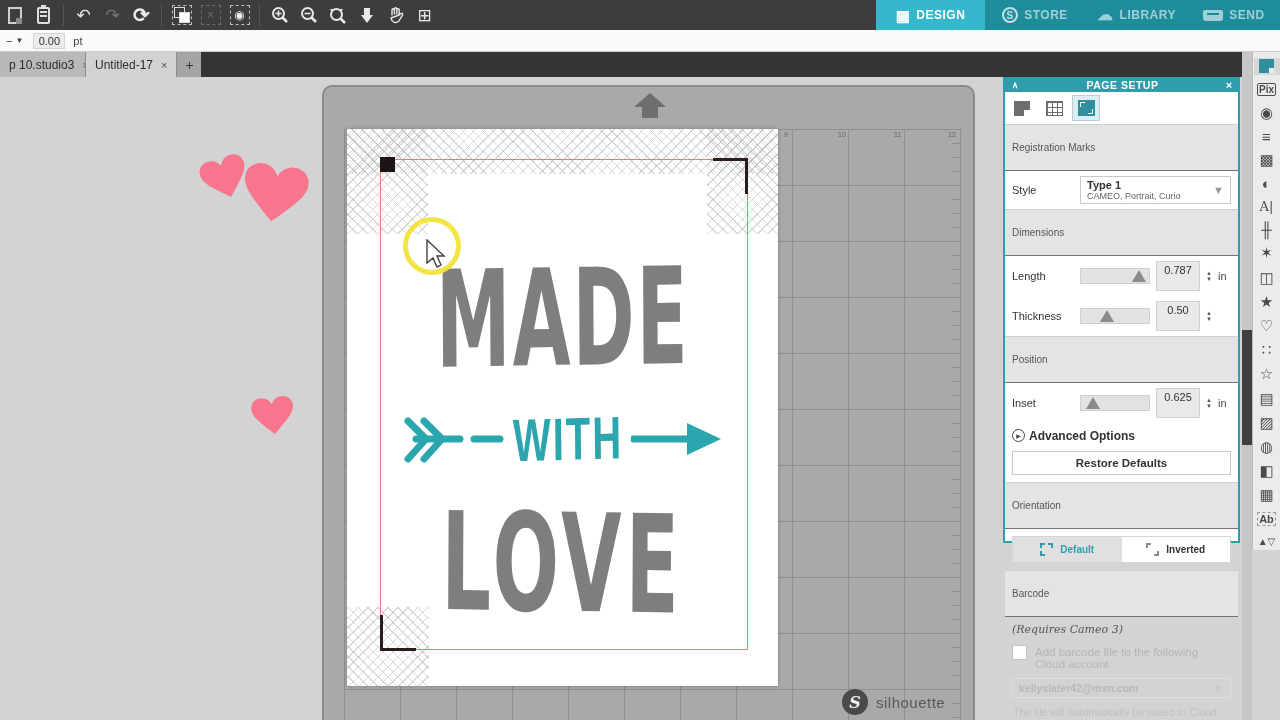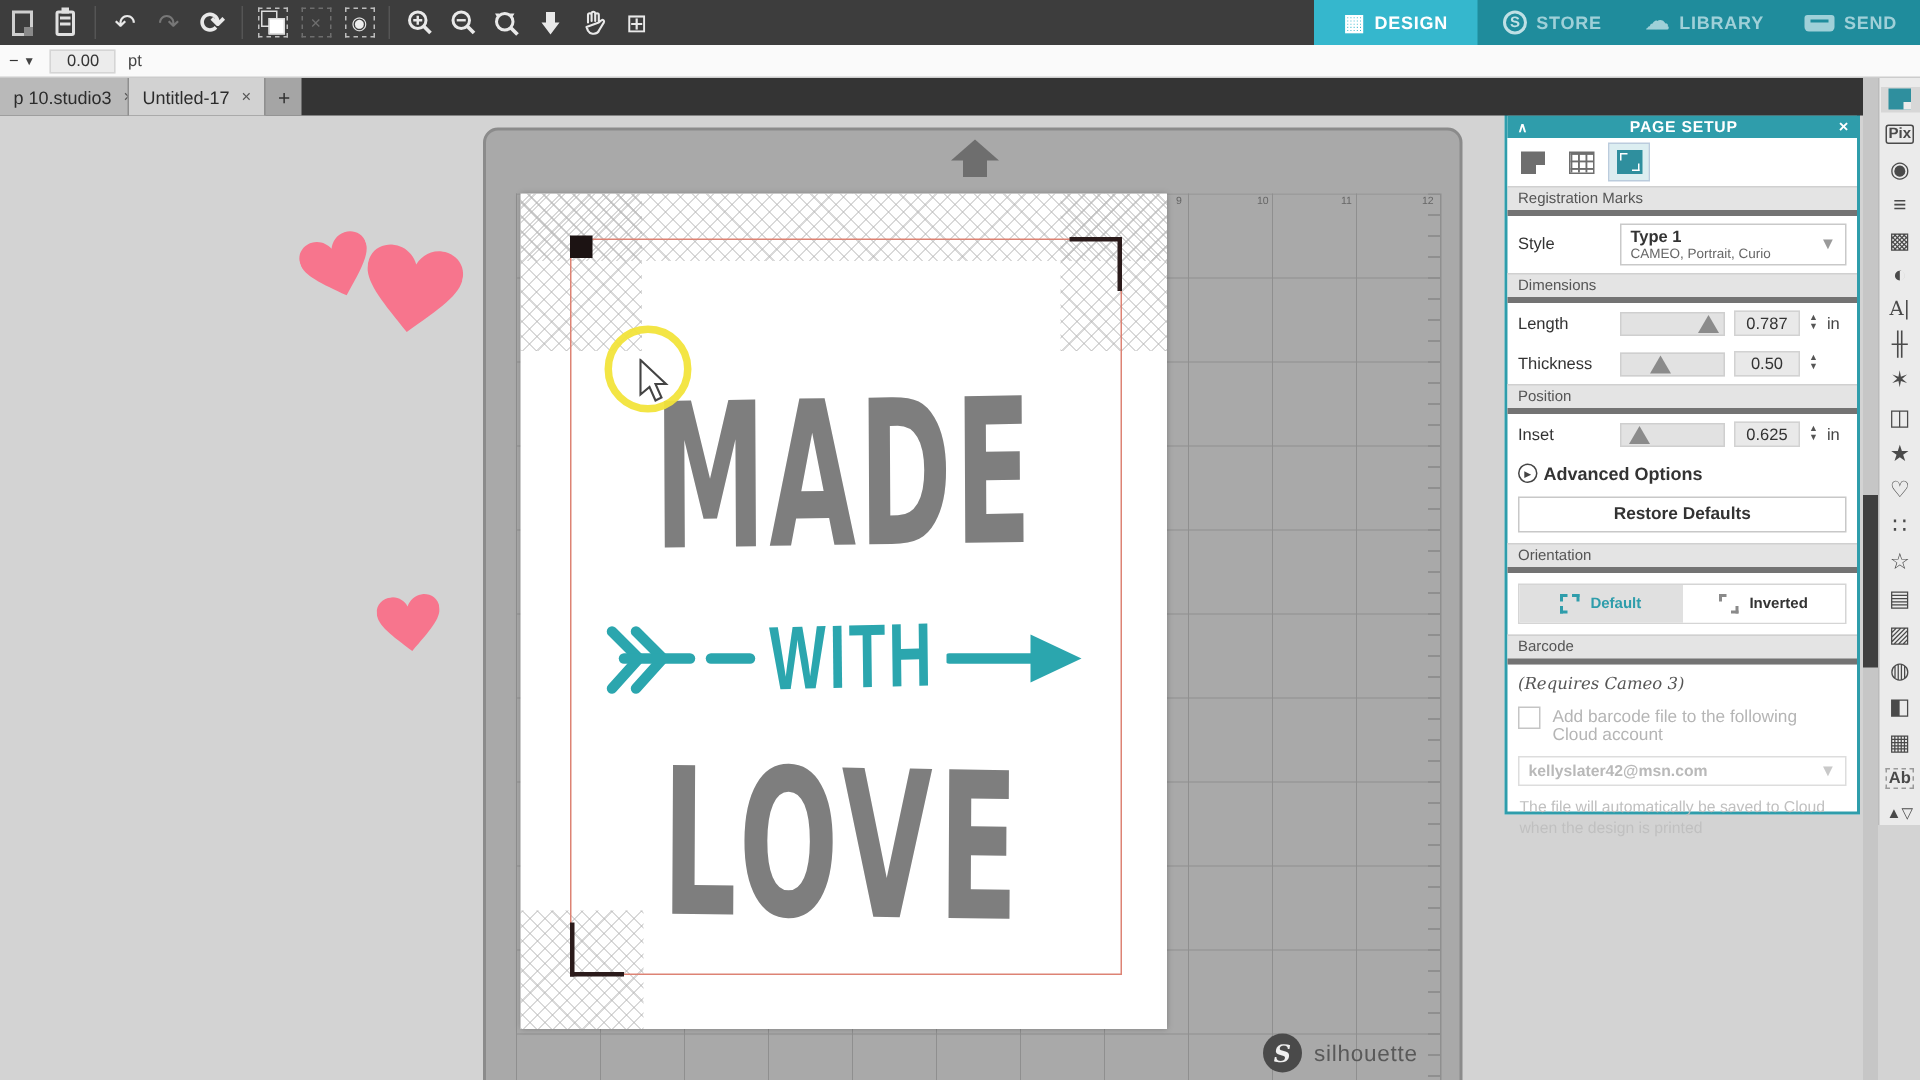--- a/index.html
+++ b/index.html
@@ -32,21 +32,21 @@
   .s-circle { width:16px; height:16px; border:2px solid #bfe0e5; border-radius:50%; display:flex; align-items:center; justify-content:center; font-size:10px; font-weight:bold; color:#bfe0e5; }
   .cloud-glyph { font-size:16px; position:relative; line-height:1; }
   .cloud-glyph b { position:absolute; left:5px; top:6px; font-size:8px; }
   .machine { width:20px; height:11px; background:#9fd0d8; border-radius:2px 2px 3px 3px; position:relative; }
   .machine::before { content:""; position:absolute; left:4px; top:3px; width:12px; height:2px; background:#1f8c9c; }
 
   
   #optrow { position:absolute; left:0; top:30px; width:1280px; height:22px; background:#fafafa; border-bottom:1px solid #ccc; display:flex; align-items:center; font-size:11px; color:#333; z-index:29; }
   #optrow .dd { margin-left:6px; display:flex; align-items:center; gap:3px; cursor:pointer; }
   #optrow .dd .caret { font-size:8px; color:#444; }
-  #optrow .valbox { margin-left:10px; width:44px; height:16px; background:#ececec; border:1px solid #d5d5d5; font-size:11px; text-align:center; line-height:15px; color:#333; }
+  #optrow .valbox { margin-left:10px; width:32px; height:16px; background:#ececec; border:1px solid #d5d5d5; font-size:11px; text-align:center; line-height:15px; color:#333; }
   #optrow .unit { margin-left:8px; color:#444; }
 
   
   #tabbar { position:absolute; left:0; top:52px; width:1242px; height:25px; background:#343434; display:flex; align-items:flex-end; z-index:28; }
   .dtab { height:25px; display:flex; align-items:center; gap:8px; padding:0 9px; font-size:12px; color:#2c2c2c; background:#b9b9b9; border-right:1px solid #8f8f8f; cursor:pointer; white-space:nowrap; overflow:hidden; }
   .dtab.active { background:#d2d2d2; }
   .dtab .x { font-size:11px; color:#555; cursor:pointer; }
   .plus-tab { width:24px; height:25px; background:#a5a5a5; display:flex; align-items:center; justify-content:center; font-size:14px; color:#333; cursor:pointer; }
 
   
@@ -103,31 +103,31 @@
   .ptab.selected { background:#dceef1; outline:1px solid #bcd; }
   .pt-page { width:16px; height:15px; background:#6e6e6e; position:relative; }
   .pt-page::after { content:""; position:absolute; right:0; bottom:0; width:6px; height:6px; background:#fff; }
   .pt-grid { width:17px; height:15px; border:1.5px solid #6e6e6e;
       background-image: linear-gradient(to right, #6e6e6e 1px, transparent 1px), linear-gradient(to bottom, #6e6e6e 1px, transparent 1px);
       background-size:5px 5px; }
   .pt-reg { width:17px; height:16px; background:#2f8f9e; position:relative; }
   .pt-reg::before, .pt-reg::after { content:""; position:absolute; width:4px; height:4px; }
   .pt-reg::before { left:2px; top:2px; border-top:1.5px solid #fff; border-left:1.5px solid #fff; }
   .pt-reg::after { right:2px; bottom:2px; border-bottom:1.5px solid #fff; border-right:1.5px solid #fff; }
-  .sect { background:#e4e4e4; border-top:1px solid #d0d0d0; border-bottom:4px solid #737373; padding:2px 7px; font-size:10px; color:#555; }
+  .sect { background:#e4e4e4; border-top:1px solid #d0d0d0; border-bottom:1px solid #737373; padding:17px 7px; font-size:10px; color:#555; }
   .prow { display:flex; align-items:center; padding:5px 7px; gap:6px; }
   .plabel { width:62px; font-size:11px; color:#333; }
   .dropdown { flex:1; border:1px solid #c9c9c9; padding:2px 6px; position:relative; cursor:pointer; }
   .dropdown .main { font-weight:bold; font-size:11px; }
   .dropdown .sub { font-size:9px; color:#666; }
   .dropdown .caret { position:absolute; right:6px; top:50%; transform:translateY(-50%); color:#9a9a9a; font-size:11px; }
   .slider { width:70px; height:16px; background:#e2e2e2; border:1px solid #cfcfcf; position:relative; cursor:pointer; }
   .slider .thumb { position:absolute; bottom:1px; width:0; height:0; border-left:7px solid transparent; border-right:7px solid transparent; border-bottom:12px solid #8b8b8b; }
   .th-right { left:75%; } .th-mid { left:28%; } .th-left { left:8%; }
-  .valfield { width:44px; height:17px; background:#e9e9e9; border:1px solid #d2d2d2; font-size:11px; text-align:center; line-height:16px; cursor:text; }
+  .valfield { width:44px; height:30px; background:#e9e9e9; border:1px solid #d2d2d2; font-size:11px; text-align:center; line-height:16px; cursor:text; }
   .spin { display:flex; flex-direction:column; justify-content:center; gap:1px; }
   .spin span { font-size:6px; color:#555; line-height:5px; cursor:pointer; }
   .unit { font-size:11px; color:#444; }
   #adv-row { display:flex; align-items:flex-start; gap:4px; padding:6px 7px; cursor:pointer; }
   #adv-row .pcirc { width:13px; height:13px; border-radius:50%; border:1.5px solid #444; display:flex; align-items:center; justify-content:center; font-size:6px; color:#444; }
   #adv-row .t { font-weight:bold; font-size:12px; }
   #restore-btn { margin:2px 7px 7px 7px; border:1px solid #c8c8c8; text-align:center; padding:5px 0; font-weight:bold; font-size:11.5px; cursor:pointer; background:#fff; }
   #orient-row { display:flex; margin:7px 7px; border:1px solid #d5d5d5; }
   .orient { flex:1; display:flex; align-items:center; justify-content:center; gap:7px; padding:6px 0; font-weight:bold; font-size:10px; cursor:pointer; background:#fff; color:#333; }
   .orient.selected { background:#e0e0e0; color:#2f9dab; }

